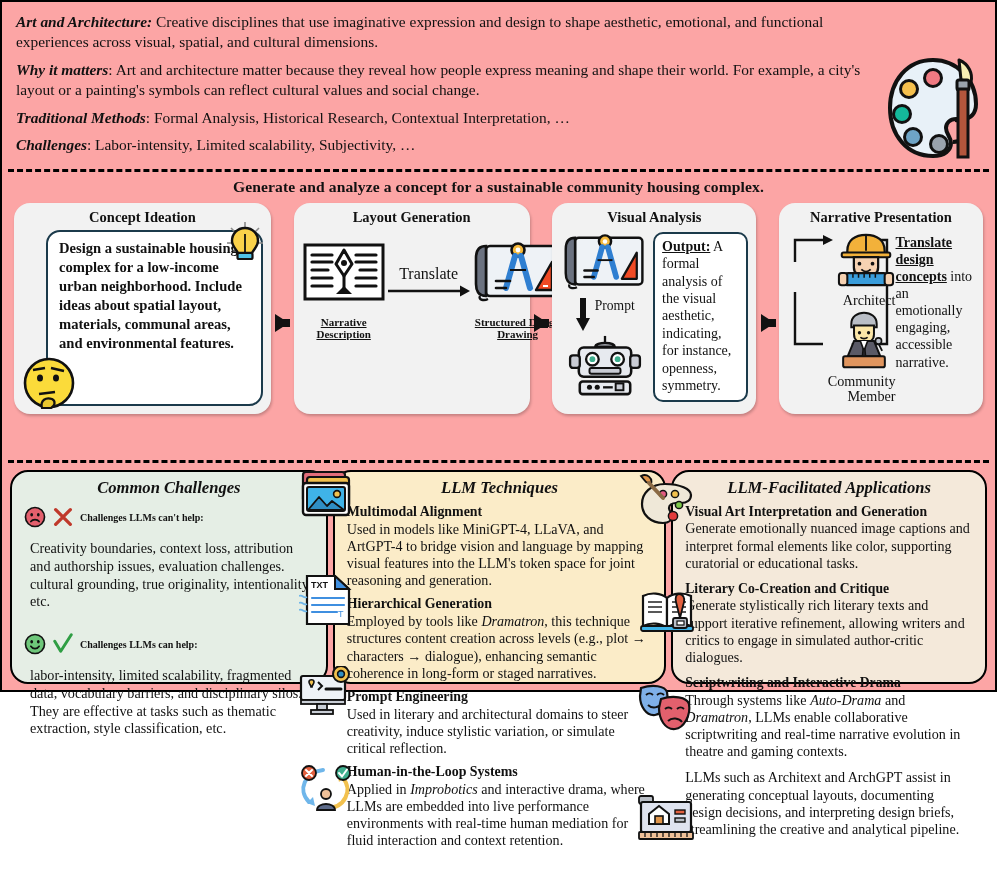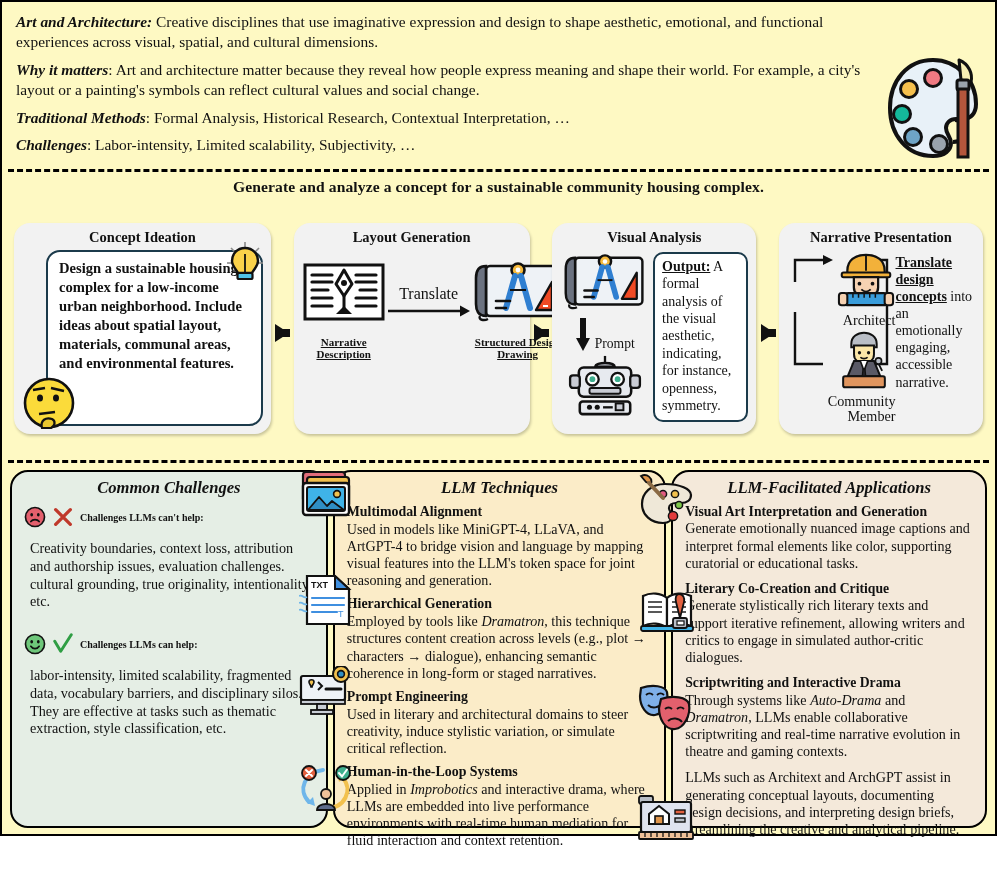--- a/index.html
+++ b/index.html
@@ -6,23 +6,23 @@
   html, body { margin:0; padding:0; }
   body {
     width: 997px; height: 886px;
     background: #ffffff;
     font-family: "Liberation Serif", "DejaVu Serif", serif;
     color: #111;
     overflow: hidden;
   }
   .page {
     position: relative;
-    width: 997px; height: 836px;
+    width: 997px; height: 692px;
     border: 2px solid #000;
-    background: #fef9c3;
+    background: #fca5a5;
   }
 
   
   .sec-def {
     position: relative;
     padding: 10px 14px 4px 14px;
     height: 168px;
   }
   .def-line {
     font-size: 15.4px;
@@ -66,21 +66,20 @@
     align-items: stretch;
     gap: 0px;
     padding: 0 4px;
   }
   .stage {
     background: #f2f2f2;
     border-radius: 16px;
     box-shadow: 1px 2px 3px rgba(0,0,0,.22);
     padding: 6px 8px 8px 8px;
     position: relative;
-    margin-top: 20px;
   }
   .stage-title {
     text-align: center;
     font-weight: bold;
     font-size: 14.5px;
     margin-bottom: 4px;
     white-space: nowrap;
   }
   .s1 { width: 271px; }
   .s2 { width: 236px; }
@@ -165,21 +164,21 @@
     font-weight: bold;
     font-size: 11px;
     text-decoration: underline;
     line-height: 1.12;
     margin-top: 8px;
   }
 
   
   .va-inner { display:flex; gap:4px; margin-top: 6px; }
   .va-left { width: 92px; text-align:center; }
-  .va-prompt-row { display:flex; align-items:flex-end; justify-content:center; gap:4px; margin: 2px 0; }
+  .va-prompt-row { display:flex; align-items:flex-start; justify-content:center; gap:4px; margin: 2px 0; }
   .prompt-lbl { font-size: 13.6px; }
   .out-box {
     border: 2px solid #1b3a4b;
     border-radius: 10px;
     background: #fff;
     padding: 4px 7px 5px 7px;
     font-size: 14px;
     line-height: 1.24;
     width: 98px;
   }

